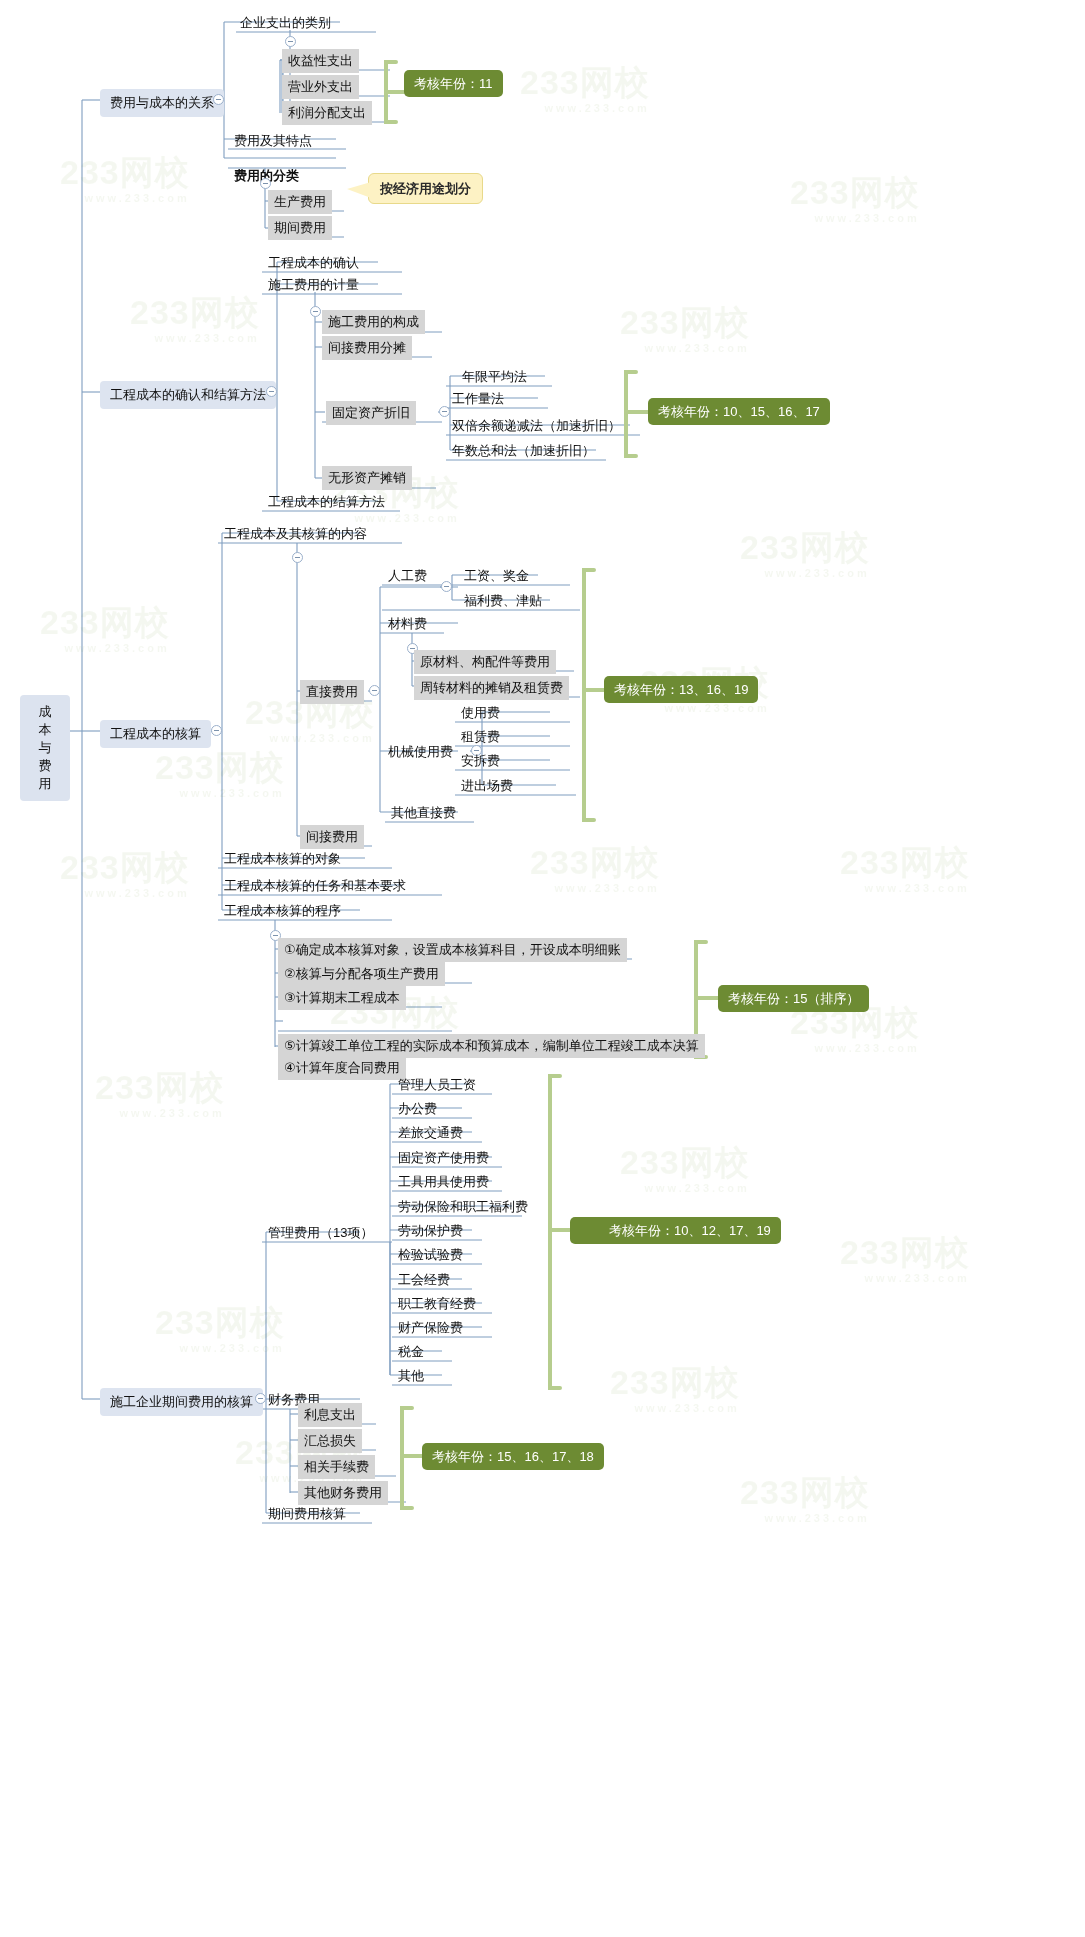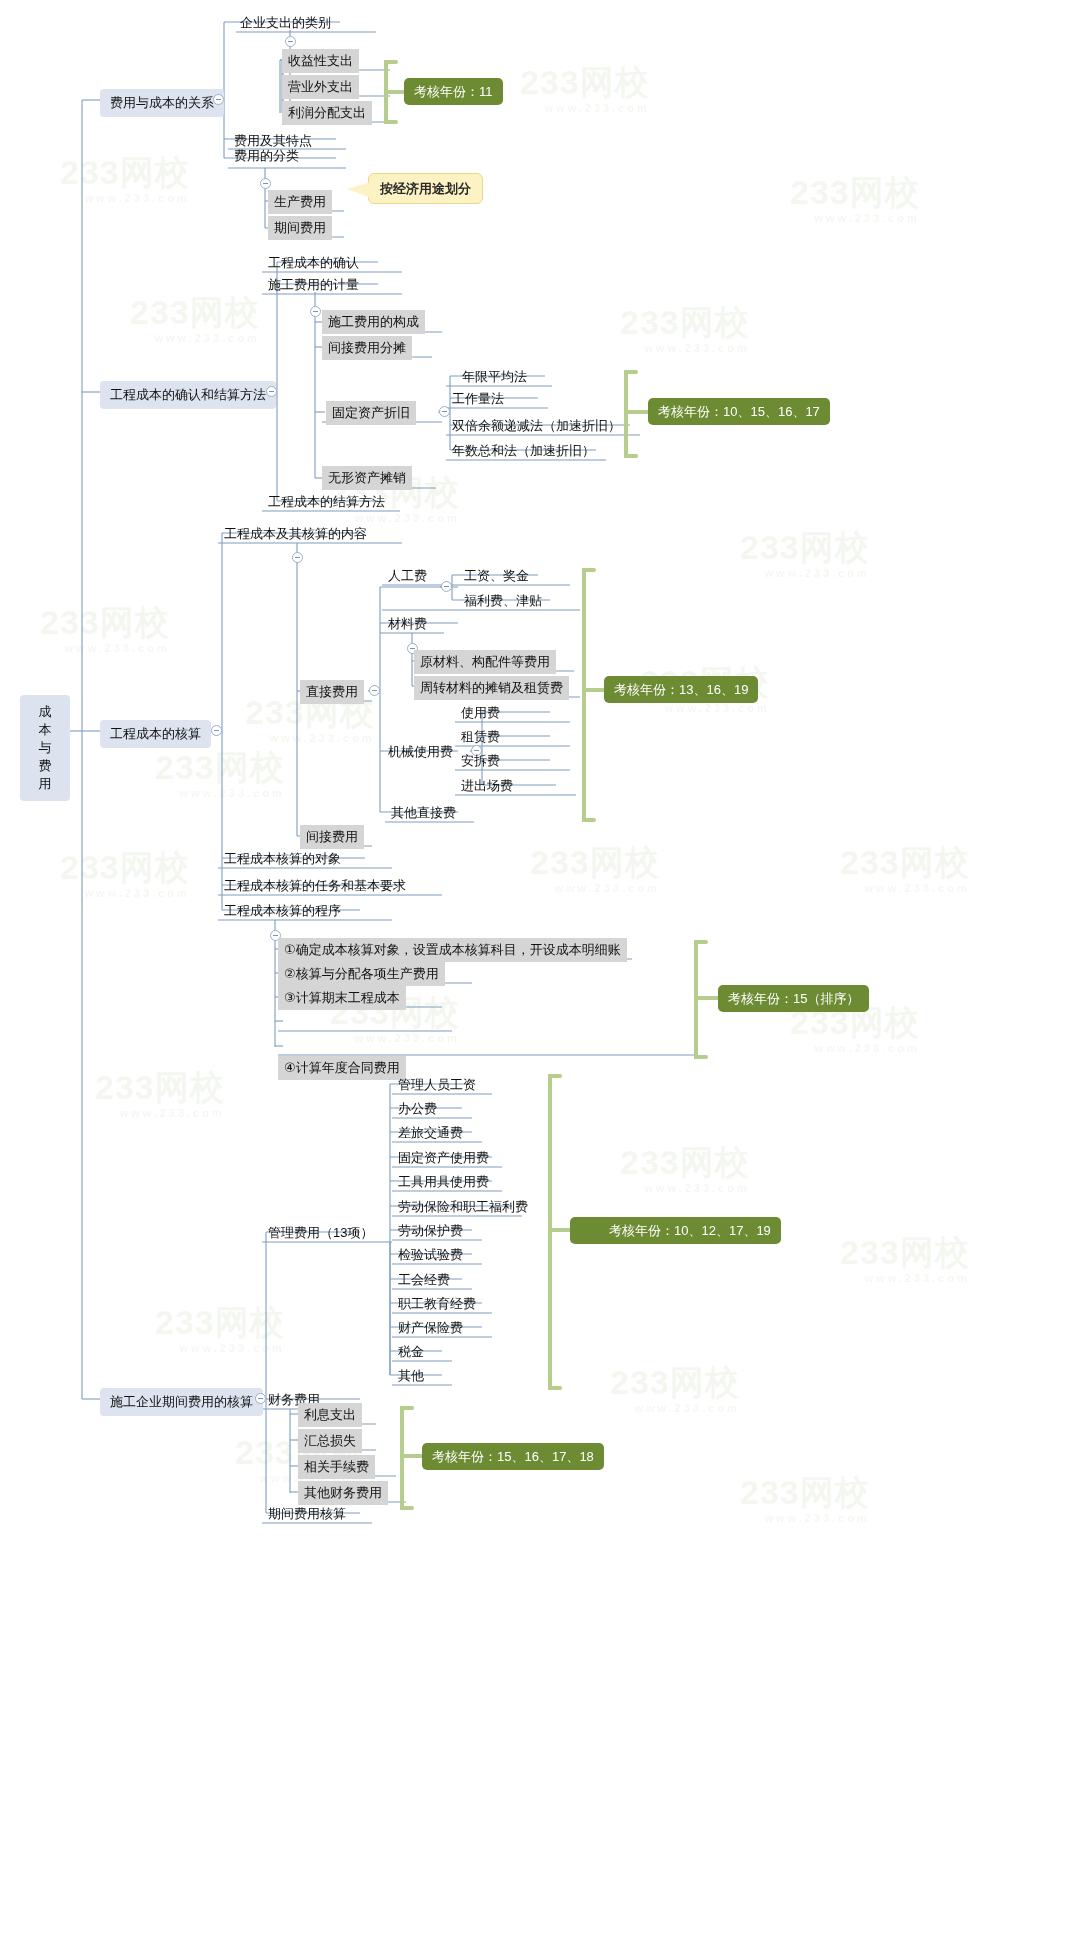--- a/index.html
+++ b/index.html
@@ -349,24 +349,24 @@
   <div class="node blue" style="left:100px; top:89px;"><span>费用与成本的关系</span></div>
   <div class="collapse" style="left:213px; top:94px;"></div>
 
   <div class="node plain" style="left:234px; top:11px;"><span>企业支出的类别</span></div>
   <div class="collapse" style="left:285px; top:36px;"></div>
 
   <div class="node gray" style="left:282px; top:49px;"><span>收益性支出</span></div>
   <div class="node gray" style="left:282px; top:75px;"><span>营业外支出</span></div>
   <div class="node gray" style="left:282px; top:101px;"><span>利润分配支出</span></div>
 
-  <div class="badge" style="left:404px; top:78px;"><span>考核年份：11</span></div>
+  <div class="badge" style="left:404px; top:70px;"><span>考核年份：11</span></div>
 
   <div class="node plain" style="left:228px; top:129px;"><span>费用及其特点</span></div>
-  <div class="node plain" style="left:228px; top:144px;"><span>费用的分类</span></div>
+  <div class="node plain" style="left:228px; top:164px;font-weight:bold;"><span>费用的分类</span></div>
   <div class="collapse" style="left:260px; top:178px;"></div>
 
   <div class="callout" style="left:368px; top:173px;">
     <span class="tail"></span>
     <span>按经济用途划分</span>
   </div>
 
   <div class="node gray" style="left:268px; top:190px;"><span>生产费用</span></div>
   <div class="node gray" style="left:268px; top:216px;"><span>期间费用</span></div>
 
@@ -425,20 +425,21 @@
 
   <div class="node plain" style="left:218px; top:847px;"><span>工程成本核算的对象</span></div>
   <div class="node plain" style="left:218px; top:874px;"><span>工程成本核算的任务和基本要求</span></div>
   <div class="node plain" style="left:218px; top:899px;"><span>工程成本核算的程序</span></div>
   <div class="collapse" style="left:270px; top:930px;"></div>
 
   <div class="node gray" style="left:278px; top:938px;"><span>①确定成本核算对象，设置成本核算科目，开设成本明细账</span></div>
   <div class="node gray" style="left:278px; top:962px;"><span>②核算与分配各项生产费用</span></div>
   <div class="node gray" style="left:278px; top:986px;"><span>③计算期末工程成本</span></div>
   <div class="node gray" style="left:278px; top:1056px;"><span>④计算年度合同费用</span></div>
+  <div class="node gray" style="left:278px; top:1034px;"><span>⑤计算竣工单位工程的实际成本和预算成本，编制单位工程竣工成本决算</span></div>
 
   <div class="badge" style="left:718px; top:985px;"><span>考核年份：15（排序）</span></div>
 
   <div class="node blue" style="left:100px; top:1388px;"><span>施工企业期间费用的核算</span></div>
   <div class="collapse" style="left:255px; top:1393px;"></div>
 
   <div class="node plain" style="left:262px; top:1221px;"><span>管理费用（13项）</span></div>
 
   <div class="node plain" style="left:392px; top:1073px;"><span>管理人员工资</span></div>
   <div class="node plain" style="left:392px; top:1097px;"><span>办公费</span></div>

